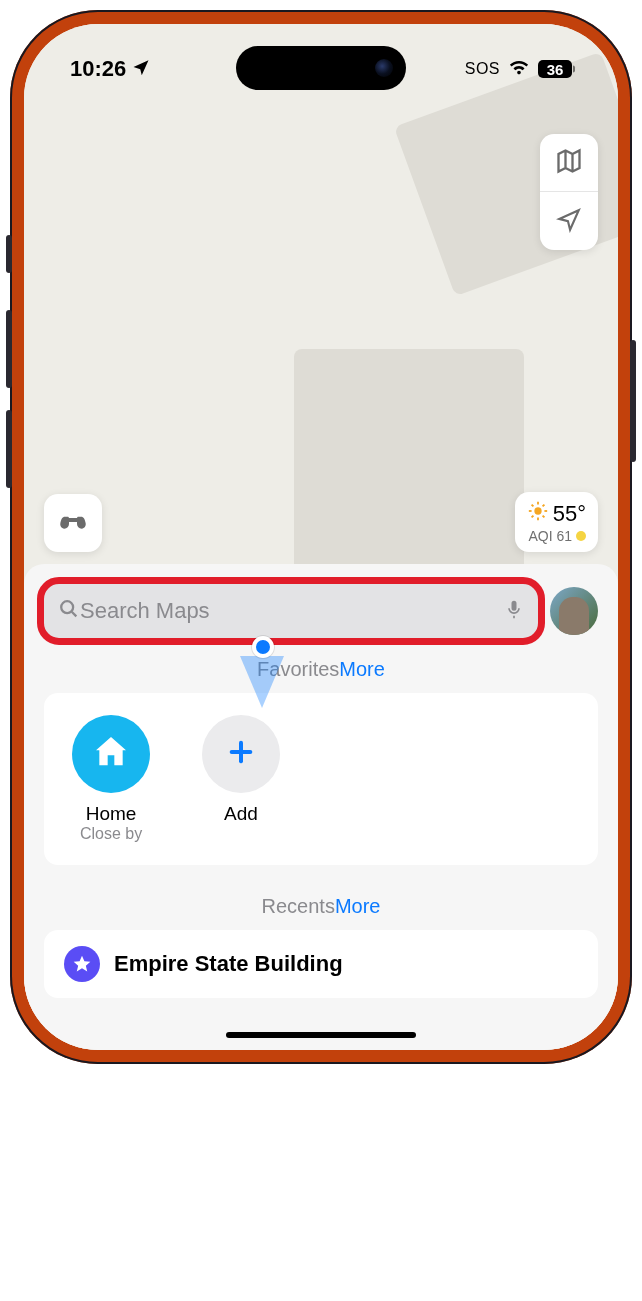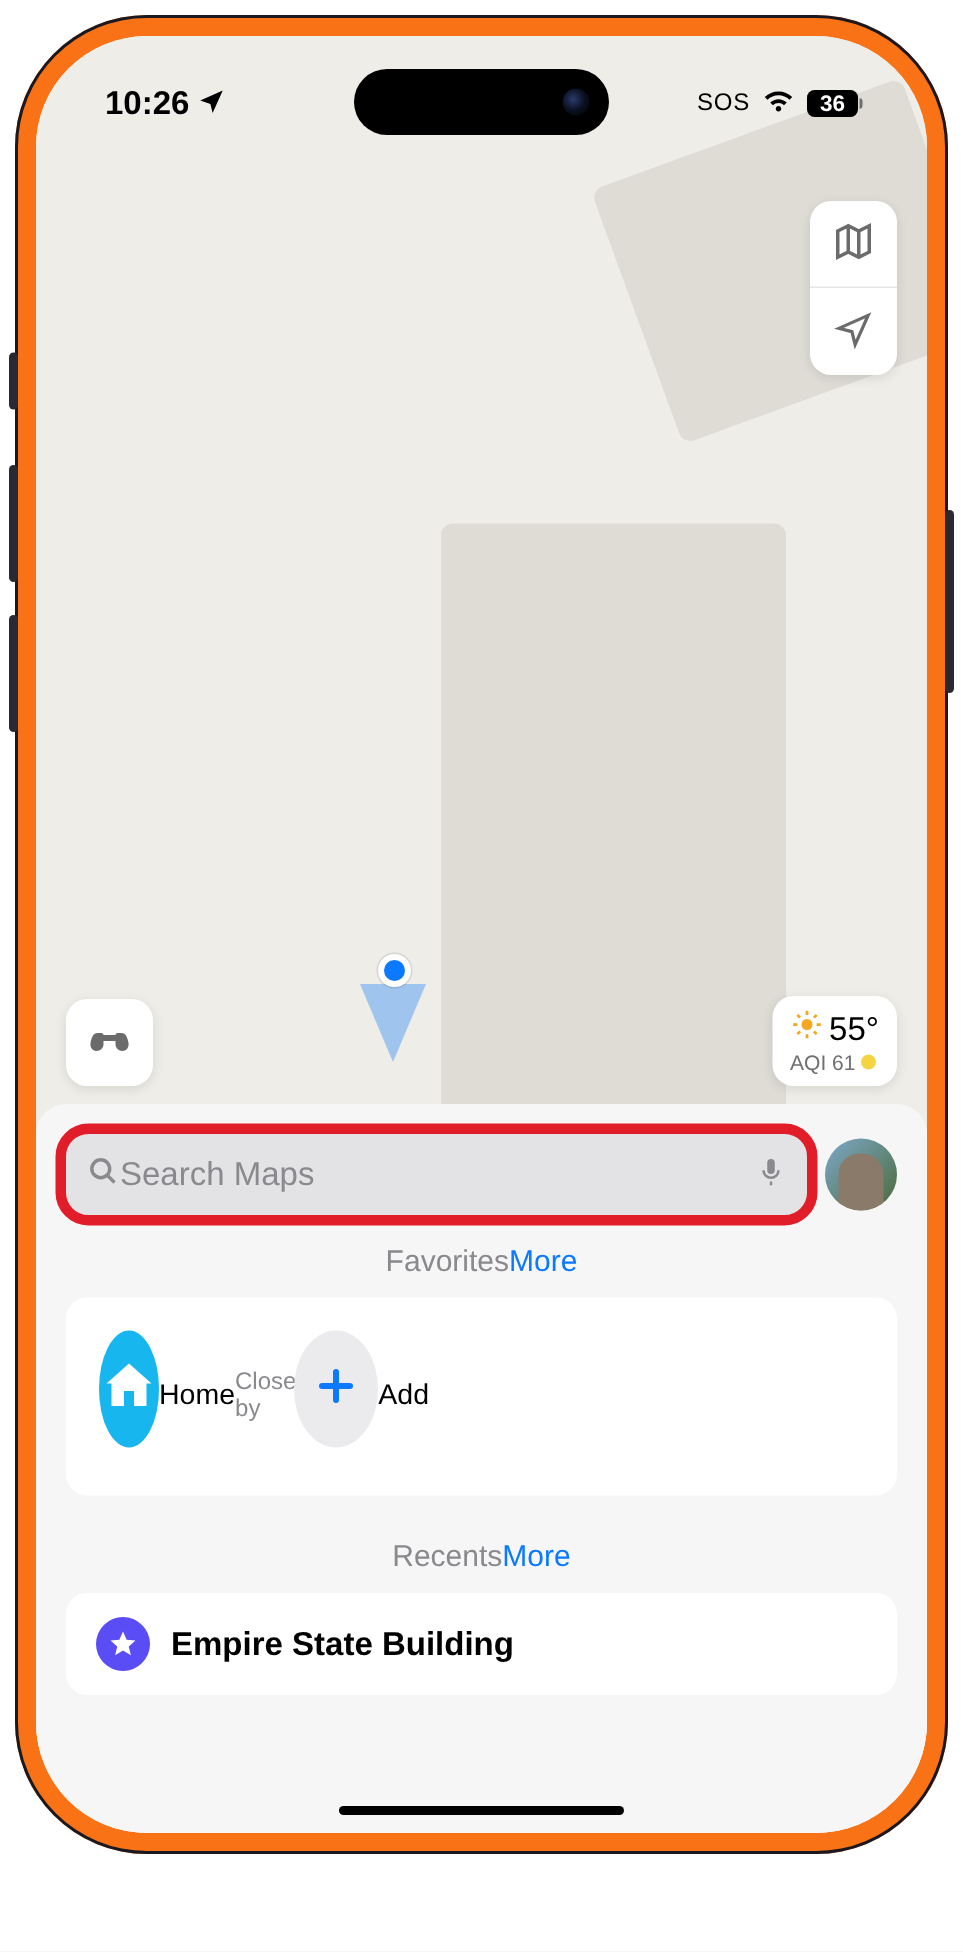--- a/index.html
+++ b/index.html
@@ -5,22 +5,22 @@
     * { margin: 0; padding: 0; box-sizing: border-box; }
     body {
       background: #fff;
       font-family: -apple-system, BlinkMacSystemFont, "Segoe UI", Helvetica, Arial, sans-serif;
       display: flex;
       justify-content: center;
       padding: 10px;
     }
     .phone-frame {
       width: 622px;
-      height: 1226px;
-      background: #f97316;
+      height: 1054px;
+      background: #c2410c;
       border-radius: 88px;
       padding: 14px;
       position: relative;
       box-shadow: 0 0 0 2px #1a1820 inset;
     }
     .side-btn { position: absolute; background: #2a2830; border-radius: 3px; }
     .side-btn.l1 { left: -4px; top: 225px; width: 6px; height: 38px; }
     .side-btn.l2 { left: -4px; top: 300px; width: 6px; height: 78px; }
     .side-btn.l3 { left: -4px; top: 400px; width: 6px; height: 78px; }
     .side-btn.r1 { right: -4px; top: 330px; width: 6px; height: 122px; }
@@ -156,21 +156,21 @@
     .weather-chip {
       position: absolute;
       bottom: 498px;
       right: 20px;
       background: #fff;
       border-radius: 14px;
       padding: 8px 12px;
       box-shadow: 0 2px 8px rgba(0,0,0,0.1);
       display: flex;
       flex-direction: column;
-      align-items: flex-start;
+      align-items: flex-end;
       margin-left: 45px;
     }
     .weather-row { display: flex; align-items: center; gap: 4px; font-size: 22px; font-weight: 400; }
     .aqi-row { font-size: 14px; color: #707070; display: flex; align-items: center; gap: 4px; }
     .aqi-dot { width: 10px; height: 10px; background: #f5d442; border-radius: 50%; }
     .loc-marker {
       position: absolute;
       top: 612px;
       left: 228px;
       width: 22px;
@@ -258,20 +258,21 @@
     .favorites-card {
       background: #fff;
       border-radius: 14px;
       margin-top: 12px;
       padding: 22px;
       display: flex;
       gap: 40px;
     }
     .fav-item {
       display: flex;
+      flex-direction: column;
       align-items: center;
       width: 90px;
       cursor: pointer;
     }
     .fav-circle {
       width: 78px;
       height: 78px;
       border-radius: 50%;
       display: flex;
       align-items: center;

